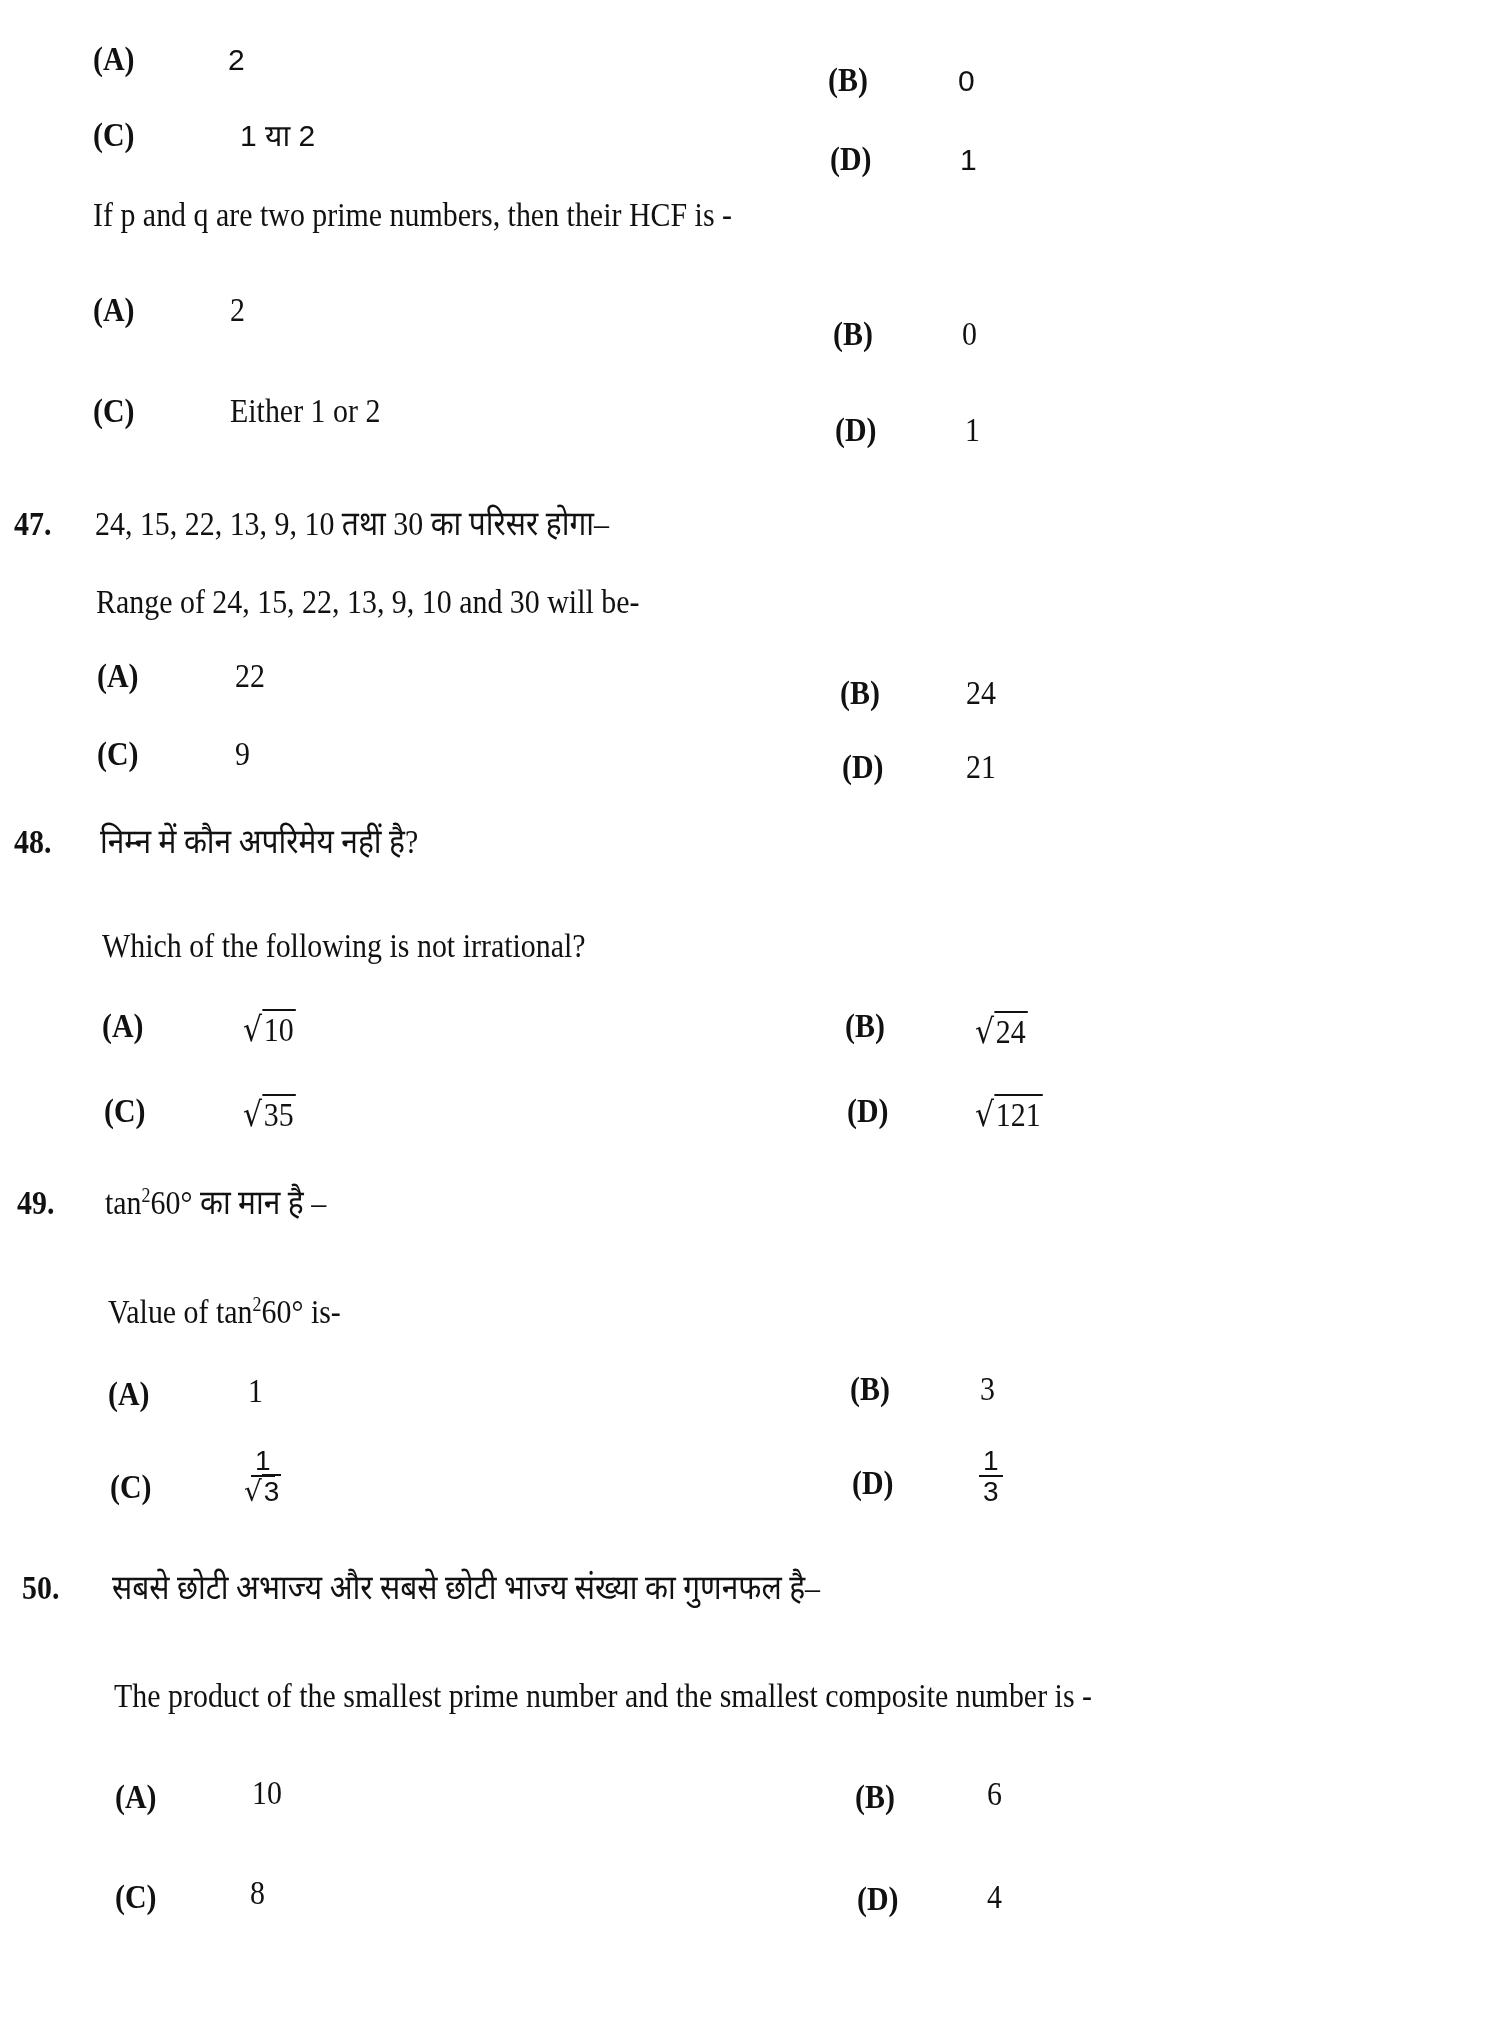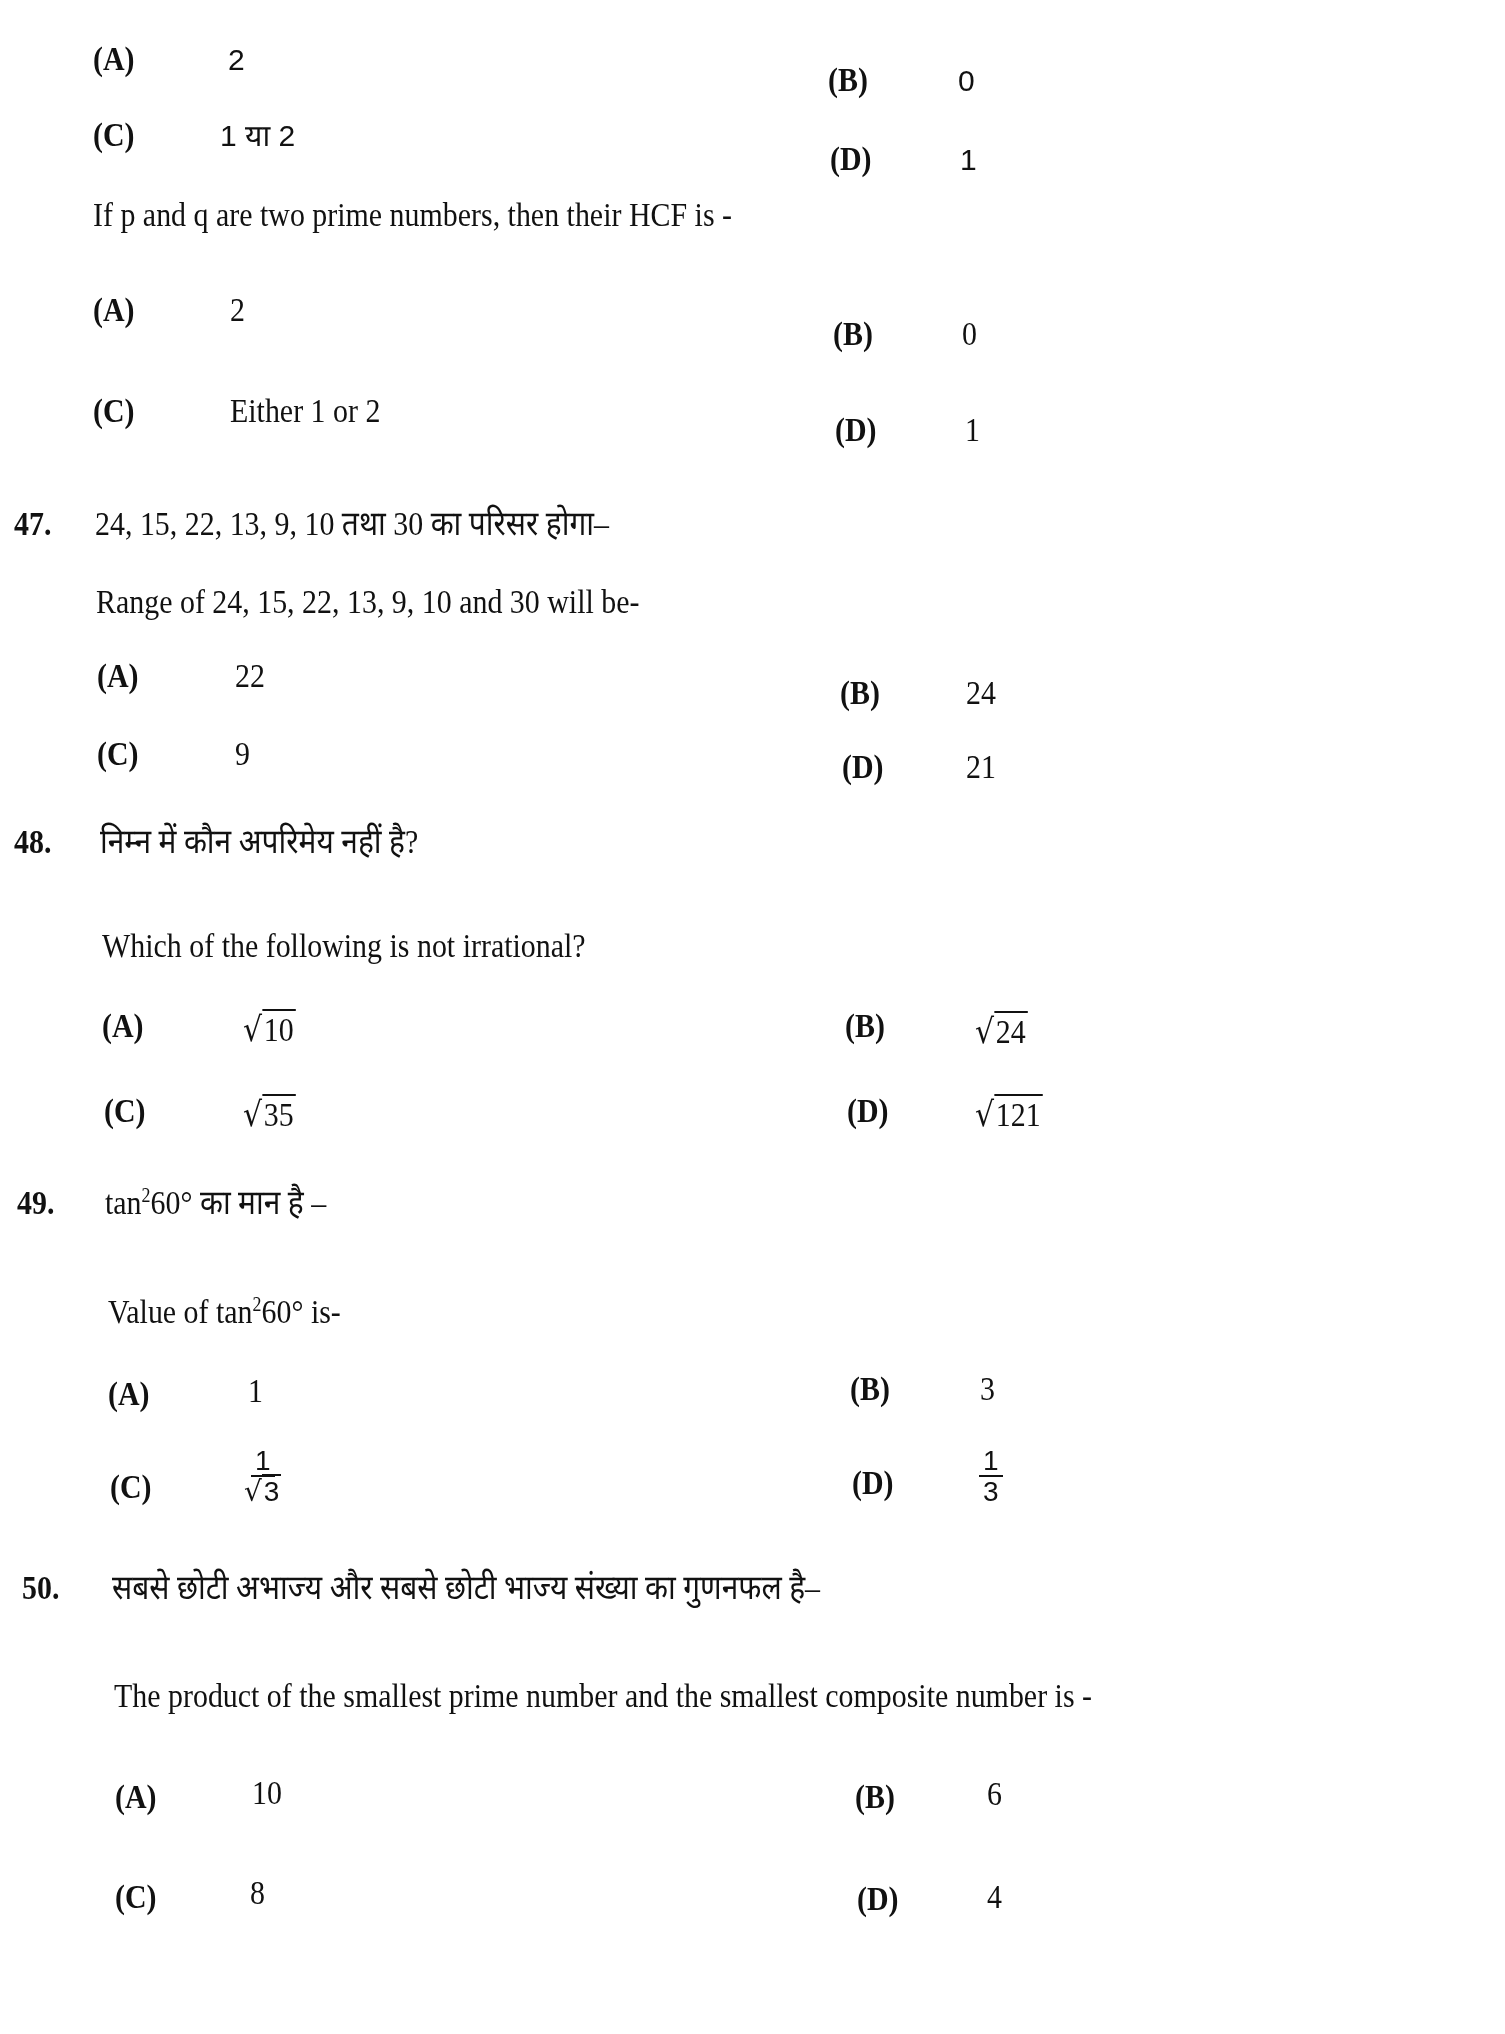--- a/index.html
+++ b/index.html
@@ -18,21 +18,21 @@
 </style>
 </head>
 <body>
 
 <div>
   <span class="t lbl" style="left:93px;top:42px">(A)</span>
   <span class="t sans" style="left:228px;top:45px">2</span>
   <span class="t lbl" style="left:828px;top:63px">(B)</span>
   <span class="t sans" style="left:958px;top:66px">0</span>
   <span class="t lbl" style="left:93px;top:118px">(C)</span>
-  <span class="t sans" style="left:220px;top:121px">1 या 2</span>
+  <span class="t sans" style="left:240px;top:121px">1 या 2</span>
   <span class="t lbl" style="left:830px;top:142px">(D)</span>
   <span class="t sans" style="left:960px;top:145px">1</span>
 </div>
 
 <div>
   <span class="t" style="left:93px;top:198px">If p and q are two prime numbers, then their HCF is -</span>
   <span class="t lbl" style="left:93px;top:293px">(A)</span>
   <span class="t" style="left:230px;top:293px">2</span>
   <span class="t lbl" style="left:833px;top:317px">(B)</span>
   <span class="t" style="left:962px;top:317px">0</span>

